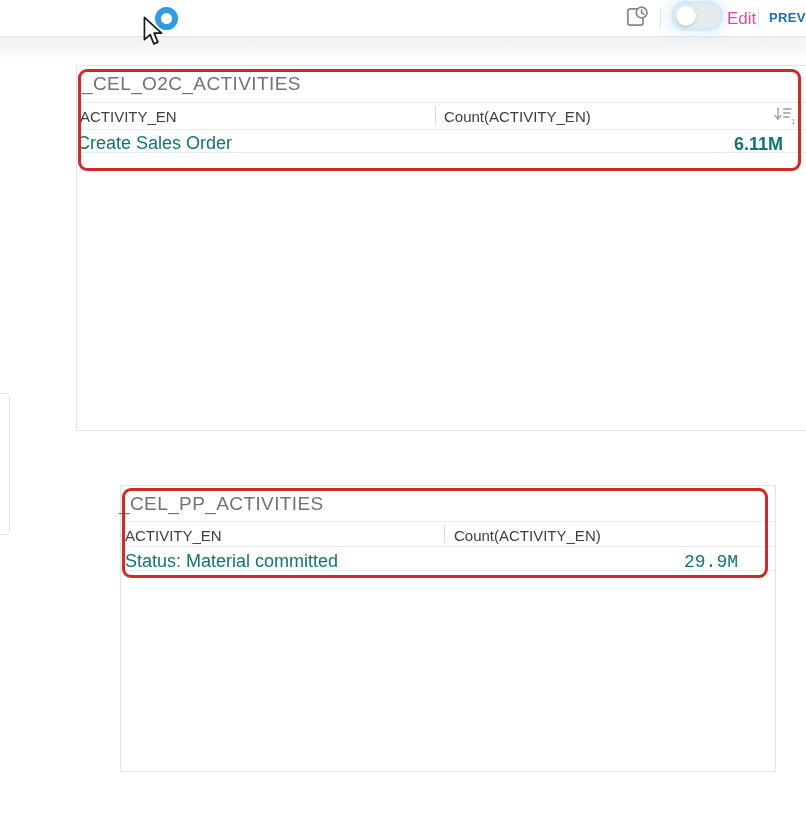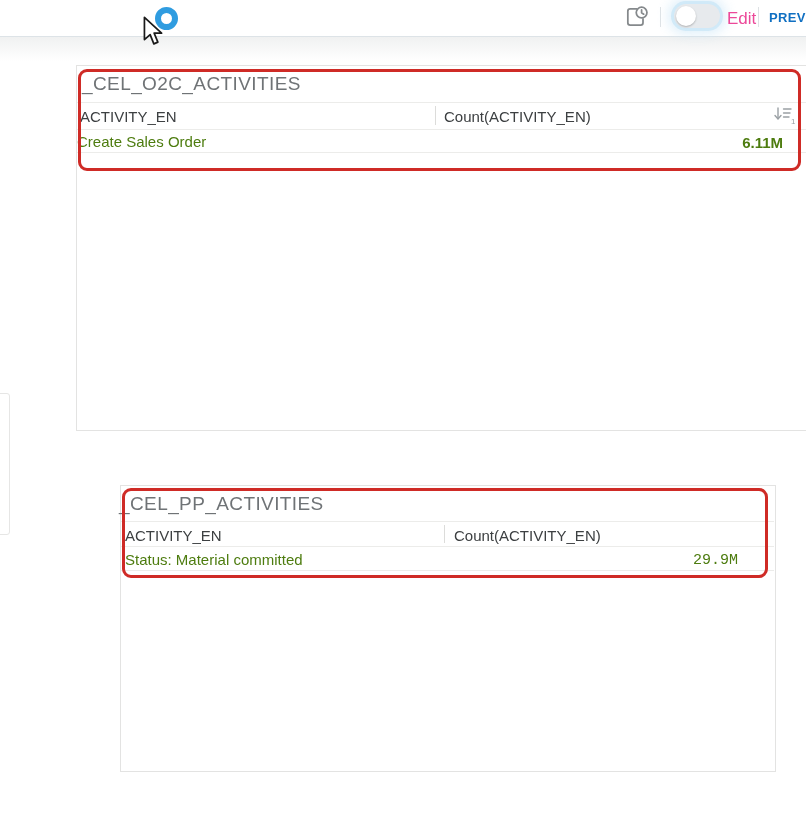--- a/index.html
+++ b/index.html
@@ -57,21 +57,21 @@
   .left-stub {
     left: -42px; top: 393px; width: 50px; height: 140px;
     background: #ffffff;
     border: 1px solid #e6e6e5; border-radius: 3px;
   }
 
   
   .panel { background: #ffffff; border: 1px solid #e3e3e2; }
   .tbl-title { font-size: 19px; letter-spacing: .4px; color: #6f7376; white-space: nowrap; }
   .hcell { font-size: 15px; color: #3d4042; white-space: nowrap; cursor: pointer; }
-  .dcell { font-size: 15px; color: #4d7c0f; white-space: nowrap; }
+  .dcell { font-size: 18px; color: #0f766e; white-space: nowrap; }
   .val   { text-align: right; }
   .hline { background: #ececea; height: 1px; }
   .coldiv { width: 1px; background: #dcdcda; }
   .redbox {
     border: 3px solid #cf2b26;
     border-radius: 9px;
     background: transparent;
     pointer-events: none;
   }
 

